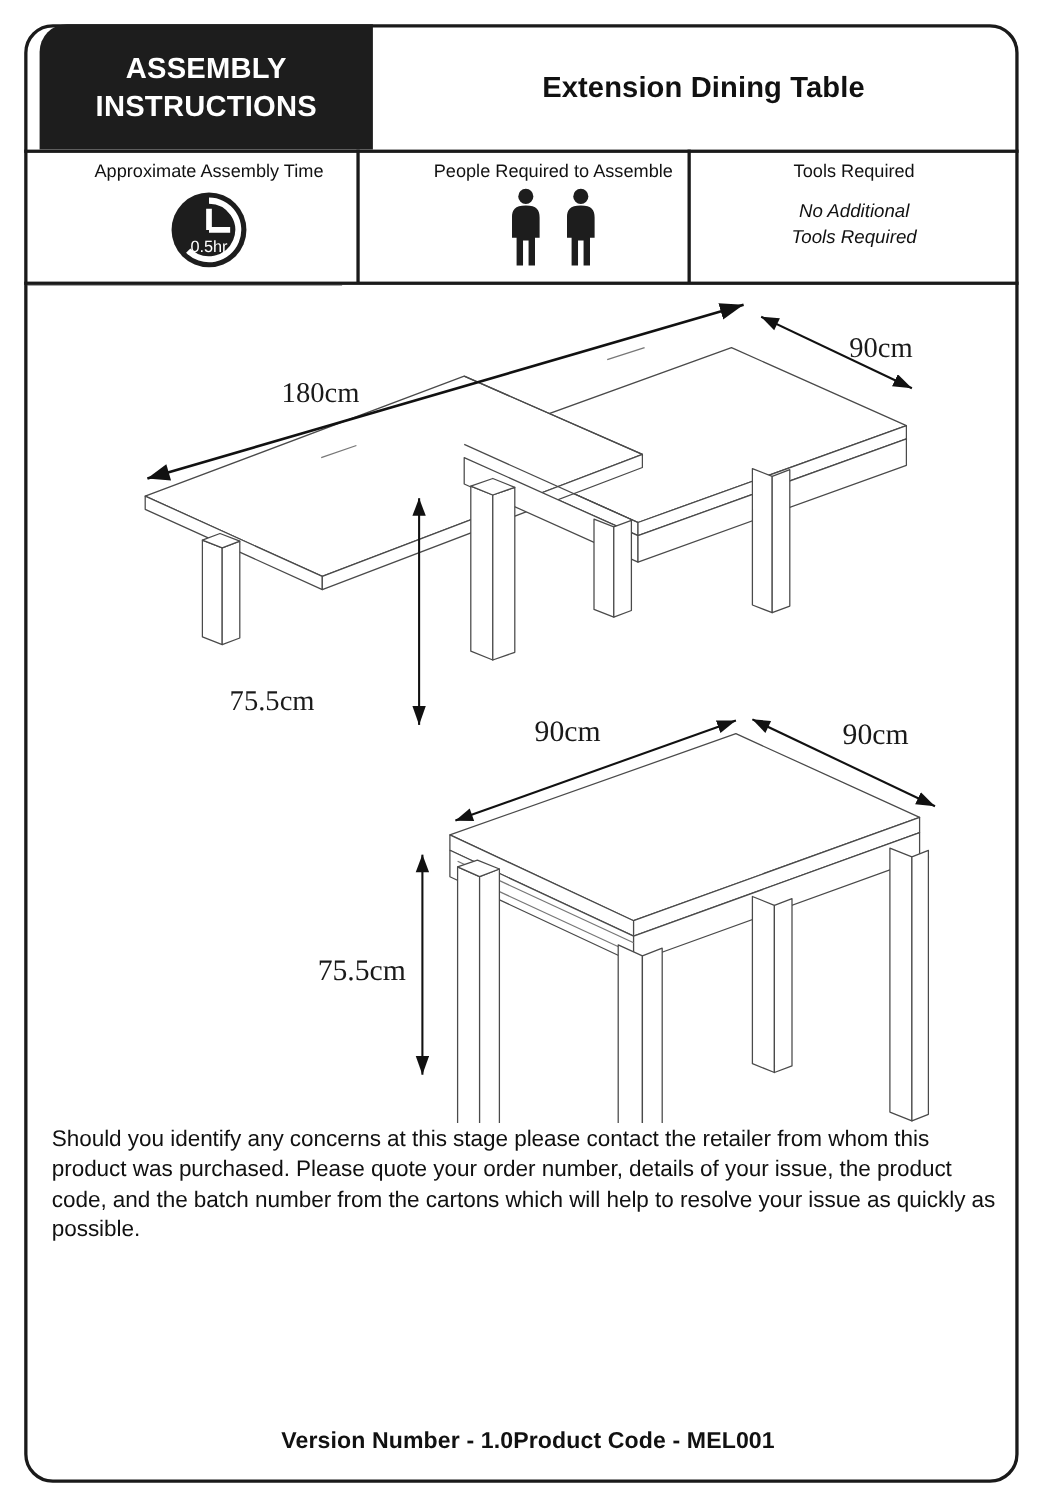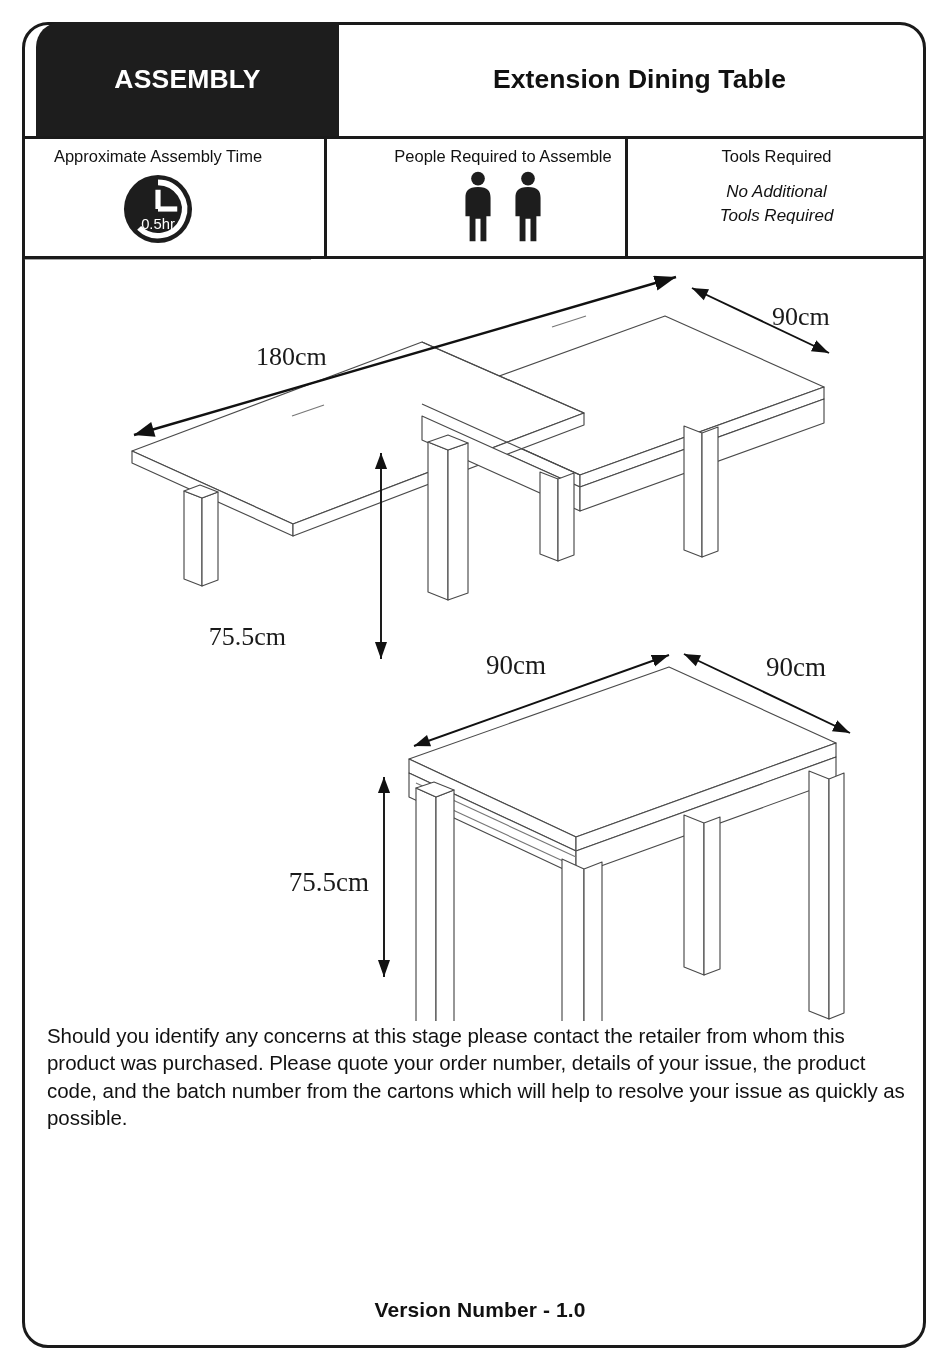--- a/index.html
+++ b/index.html
@@ -56,21 +56,21 @@
   #vdiv-1{position:absolute;left:324px;top:136px;width:2.5px;height:122px;background:#1a1a1a;}
   #vdiv-2{position:absolute;left:625px;top:136px;width:2.5px;height:122px;background:#1a1a1a;}
 
   
   .info-cell{
     position:absolute;top:138px;height:118px;
     box-sizing:border-box;
     display:flex;flex-direction:column;align-items:center;
     padding-top:8px;
   }
-  #cell-time{left:8px;width:300px;}
+  #cell-time{left:40px;width:300px;}
   #cell-people{left:328px;width:350px;}
   #cell-tools{left:629px;width:295px;}
   .info-label{font-size:16.5px;line-height:1.25;text-align:center;}
   .info-sub{font-size:17px;line-height:1.3;text-align:center;margin-top:14px;font-style:italic;}
 
   
   .clock-wrap{margin-top:5px;}
 
   
   .people-wrap{margin-top:4px;display:flex;gap:16px;align-items:flex-end;}
@@ -108,20 +108,21 @@
   }
   #footer div{font-size:21px;font-weight:bold;letter-spacing:.1px;}
 </style>
 </head>
 <body>
 
 <div id="page-frame"></div>
 
 <div id="header-black">
   <div class="hdr-line">ASSEMBLY</div>
+  <div class="hdr-line">INSTRUCTIONS</div>
 </div>
 
 <div id="title-cell">
   <div class="title-text">Extension Dining Table</div>
 </div>
 
 <div class="hrule" id="rule-under-header"></div>
 <div id="vdiv-1"></div>
 <div id="vdiv-2"></div>
 <div class="hrule" id="rule-under-info"></div>
@@ -272,13 +273,14 @@
 
   </svg>
 </div>
 
 <div id="body-text">
   <p class="para">Should you identify any concerns at this stage please contact the retailer from whom this product was purchased. Please quote your order number, details of your issue, the product code, and the batch number from the cartons which will help to resolve your issue as quickly as possible.</p>
 </div>
 
 <div id="footer">
   <div>Version Number - 1.0</div>
+  <div>Product Code - MEL001</div>
 </div>
 
 </body></html>

